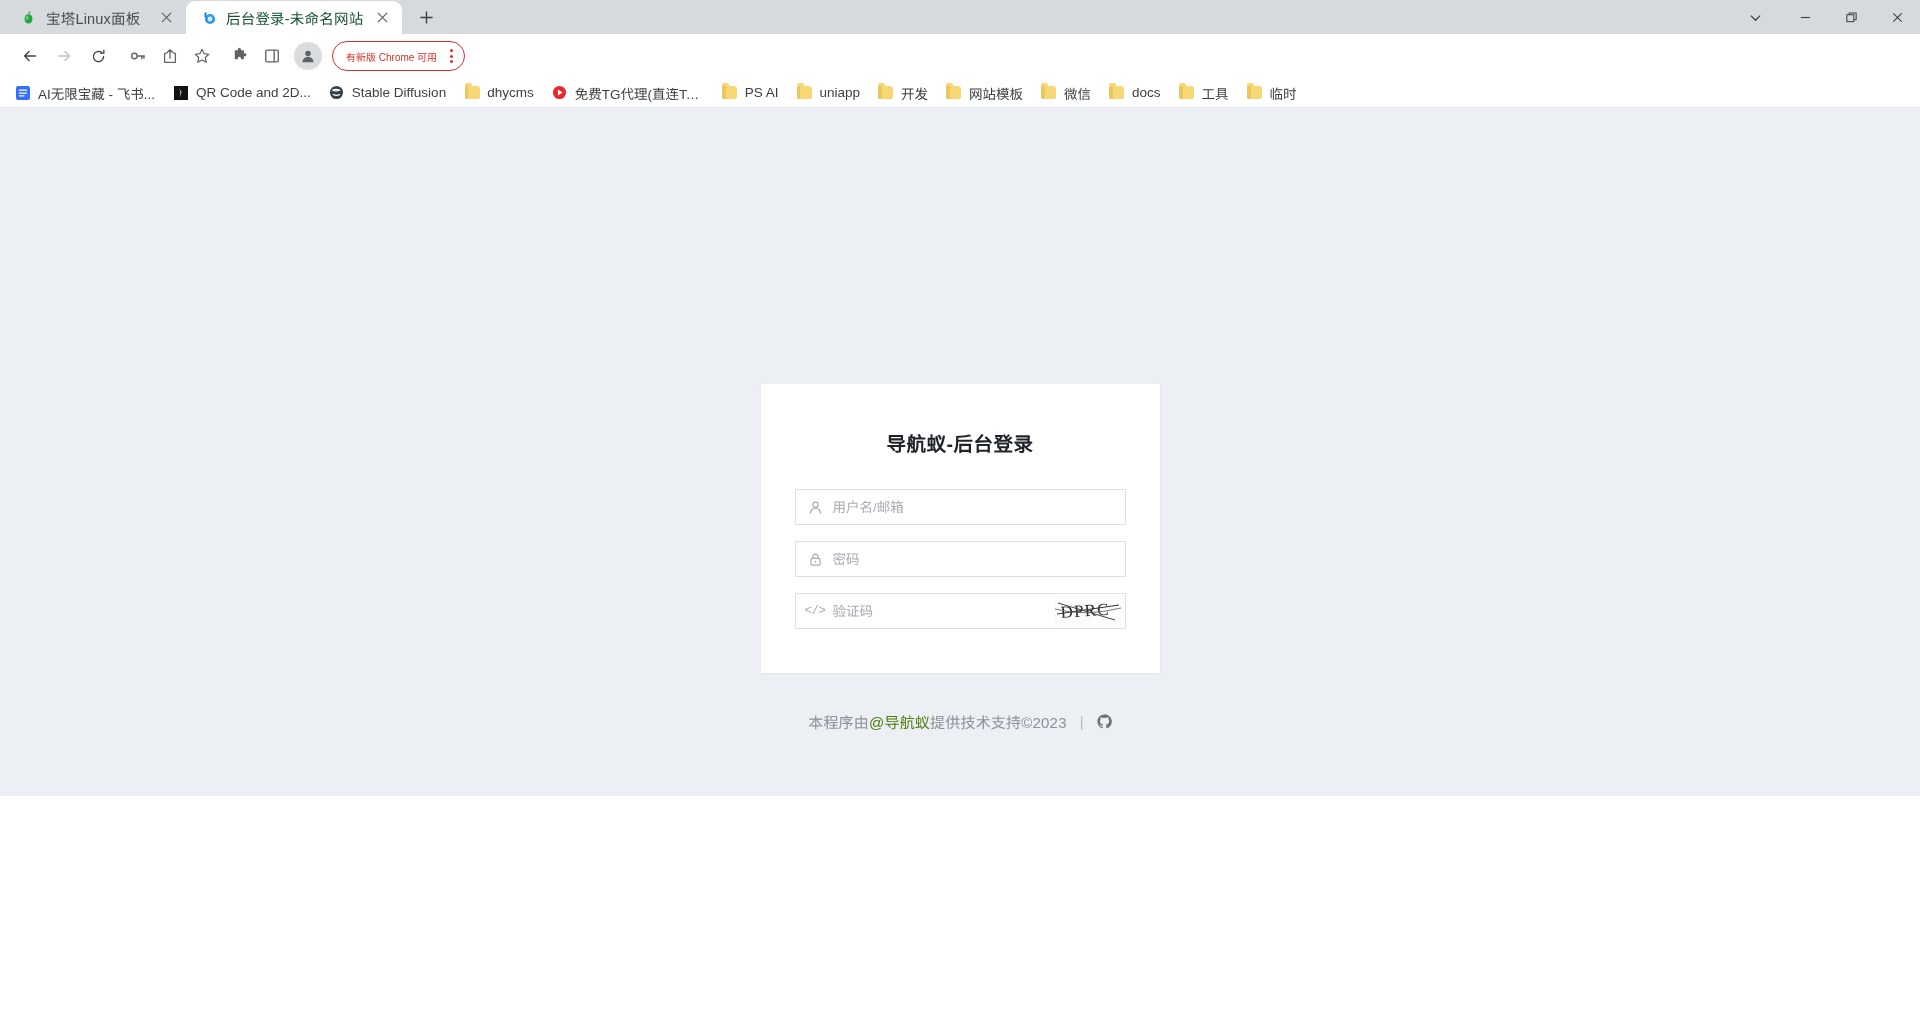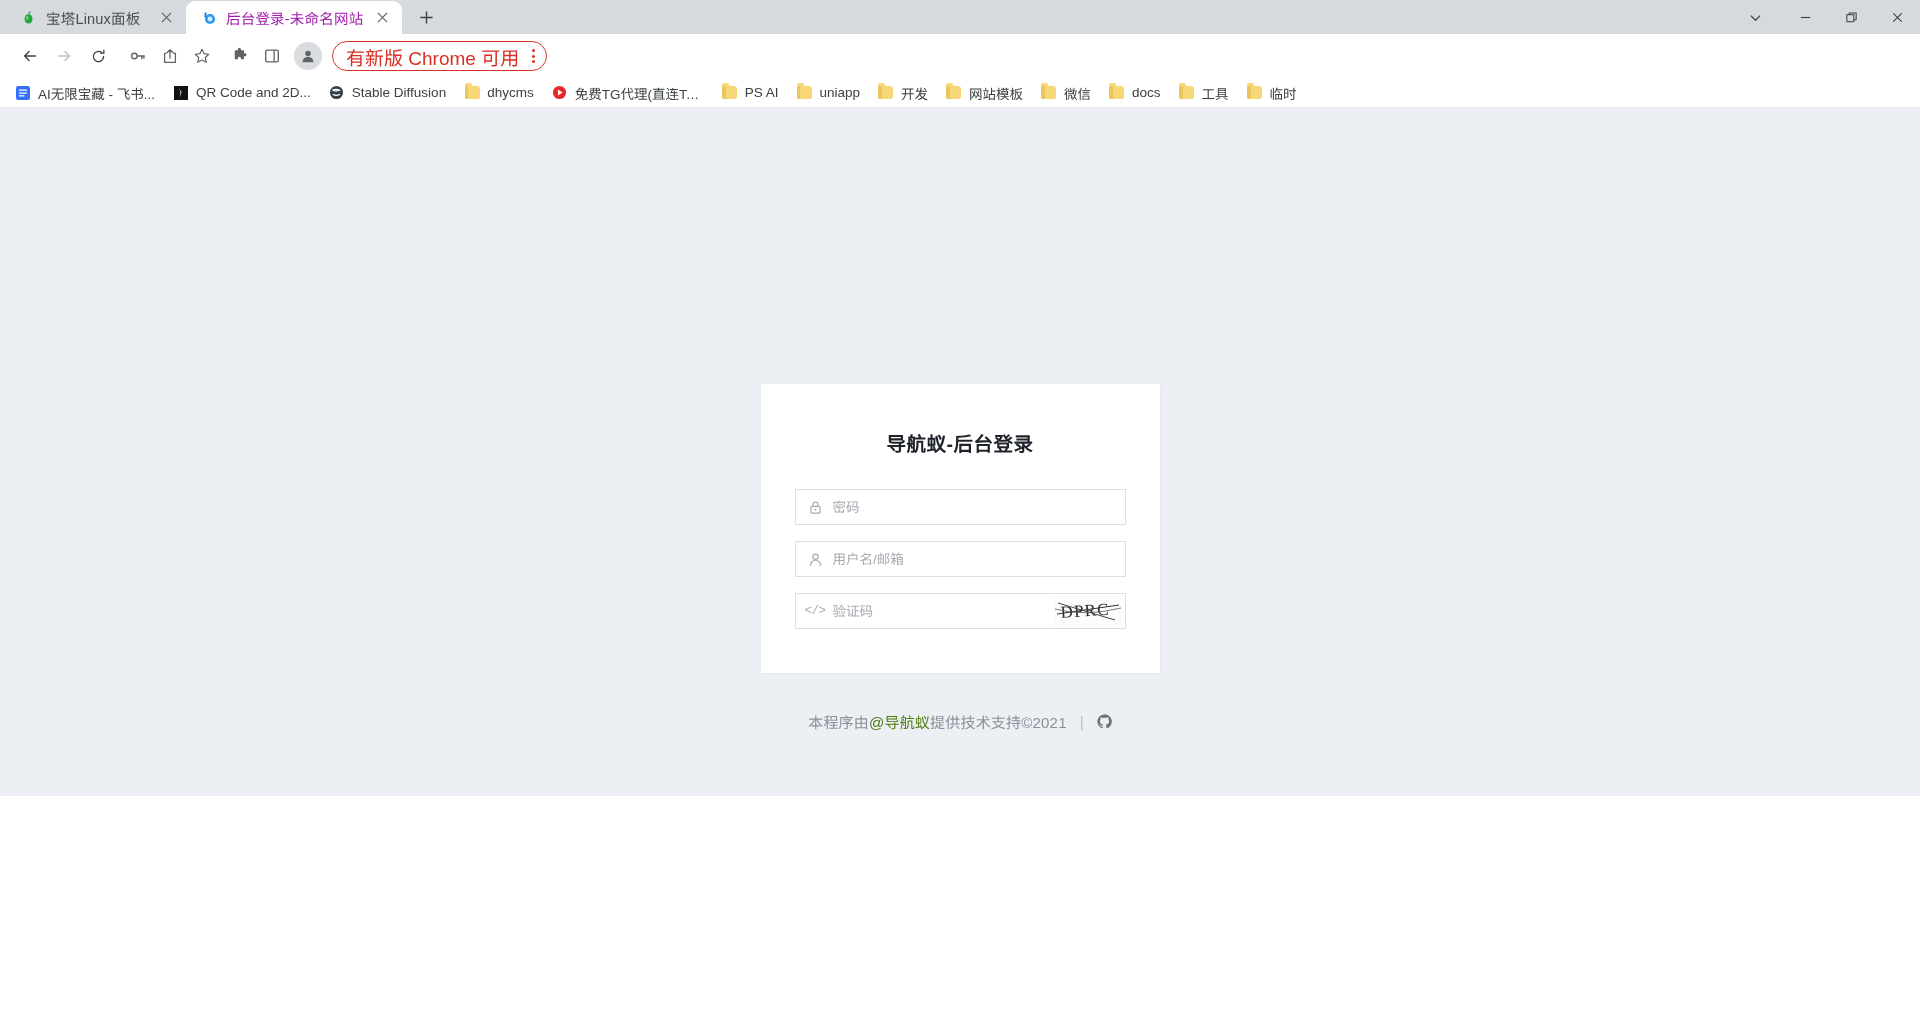--- a/index.html
+++ b/index.html
@@ -27,21 +27,21 @@
     position: relative;
     flex: 0 0 34px;
   }
   .tab {
     height: 33px;
     display: flex;
     align-items: center;
     gap: 9px;
     padding: 0 10px 0 14px;
     font-size: 15px;
-    color: #a21caf;
+    color: #14532d;
     border-radius: 9px 9px 0 0;
     min-width: 180px;
     max-width: 232px;
     position: relative;
     cursor: default;
   }
   .tab.inactive { background: transparent; color: #4a4e52; }
   .tab.active { background: #ffffff; }
   .tab-favicon {
     width: 17px; height: 17px;
@@ -164,21 +164,21 @@
     flex: 0 0 28px;
   }
   .update-pill {
     display: flex; align-items: center;
     gap: 8px;
     height: 30px;
     border: 1px solid #d93025;
     border-radius: 16px;
     padding: 0 6px 0 13px;
     color: #d93025;
-    font-size: 19px;
+    font-size: 10px;
     white-space: nowrap;
     margin-left: 4px;
     margin-right: 4px;
   }
   .kebab {
     display: flex; flex-direction: column; gap: 2.5px;
     align-items: center;
     padding: 0 5px;
   }
   .kebab i { width: 3px; height: 3px; border-radius: 50%; background: #d93025; display: block; }
@@ -568,36 +568,36 @@
 
   <div class="viewport">
     <div class="page">
 
       <div class="login-card">
         <div class="login-title">导航蚁-后台登录</div>
 
         <div class="field">
           <span class="field-ico">
             <svg width="15" height="15" viewBox="0 0 16 16">
+              <circle cx="8" cy="5.1" r="2.85" stroke="currentColor" stroke-width="1.25" fill="none"></circle>
+              <path d="M2.6 14.2 a5.4 5.4 0 0 1 10.8 0" stroke="currentColor" stroke-width="1.25" fill="none" stroke-linecap="round"></path>
+            </svg>
+          </span>
+          <input type="text" placeholder="用户名/邮箱" style="">
+        </div>
+
+        <div class="field">
+          <span class="field-ico">
+            <svg width="15" height="15" viewBox="0 0 16 16">
               <rect x="3.1" y="6.8" width="9.8" height="7.2" rx="1.1" stroke="currentColor" stroke-width="1.25" fill="none"></rect>
               <path d="M5.3 6.8 V4.9 a2.7 2.7 0 0 1 5.4 0 V6.8" stroke="currentColor" stroke-width="1.25" fill="none"></path>
               <circle cx="8" cy="10.4" r=".95" fill="currentColor"></circle>
             </svg>
           </span>
           <input type="password" placeholder="密码" style="">
-        </div>
-
-        <div class="field">
-          <span class="field-ico">
-            <svg width="15" height="15" viewBox="0 0 16 16">
-              <circle cx="8" cy="5.1" r="2.85" stroke="currentColor" stroke-width="1.25" fill="none"></circle>
-              <path d="M2.6 14.2 a5.4 5.4 0 0 1 10.8 0" stroke="currentColor" stroke-width="1.25" fill="none" stroke-linecap="round"></path>
-            </svg>
-          </span>
-          <input type="text" placeholder="用户名/邮箱" style="">
         </div>
 
         <div class="field">
           <span class="field-ico code">&lt;/&gt;</span>
           <input type="text" placeholder="验证码" style="">
           <span class="captcha">
             <svg width="66" height="28" viewBox="0 0 66 28">
               <rect width="66" height="28" fill="#fcfcfc"></rect>
               <text x="6" y="21" font-family="'Liberation Serif', serif" font-size="17" fill="#2b2b2b" letter-spacing="1.2" transform="rotate(-4 6 21)">DPRC</text>
               <path d="M2 17 L64 8" stroke="#333" stroke-width="1" fill="none"></path>
@@ -605,21 +605,21 @@
               <path d="M0 12 Q30 20 66 11" stroke="#555" stroke-width=".8" fill="none"></path>
             </svg>
           </span>
         </div>
 
       </div>
 
       <div class="footer">
         <span>本程序由</span>
         <a href="#">@导航蚁</a>
-        <span>提供技术支持©2021</span>
+        <span>提供技术支持©2023</span>
         <span class="bar">|</span>
         <span class="gh">
           <svg width="15" height="15" viewBox="0 0 16 16">
             <path fill="currentColor" d="M8 .4a7.6 7.6 0 0 0-2.4 14.8c.38.07.52-.16.52-.36v-1.3c-2.12.46-2.56-1-2.56-1-.35-.88-.85-1.12-.85-1.12-.7-.47.05-.46.05-.46.77.06 1.17.79 1.17.79.68 1.17 1.79.83 2.23.64.07-.5.27-.84.49-1.03-1.7-.19-3.48-.85-3.48-3.77 0-.83.3-1.51.78-2.04-.08-.19-.34-.97.08-2.01 0 0 .64-.2 2.1.78a7.3 7.3 0 0 1 3.82 0c1.46-.98 2.1-.78 2.1-.78.42 1.04.16 1.82.08 2.01.49.53.78 1.21.78 2.04 0 2.93-1.79 3.57-3.49 3.76.28.24.52.71.52 1.43v2.12c0 .2.14.44.53.36A7.6 7.6 0 0 0 8 .4z"></path>
           </svg>
         </span>
       </div>
 
     </div>
   </div>

